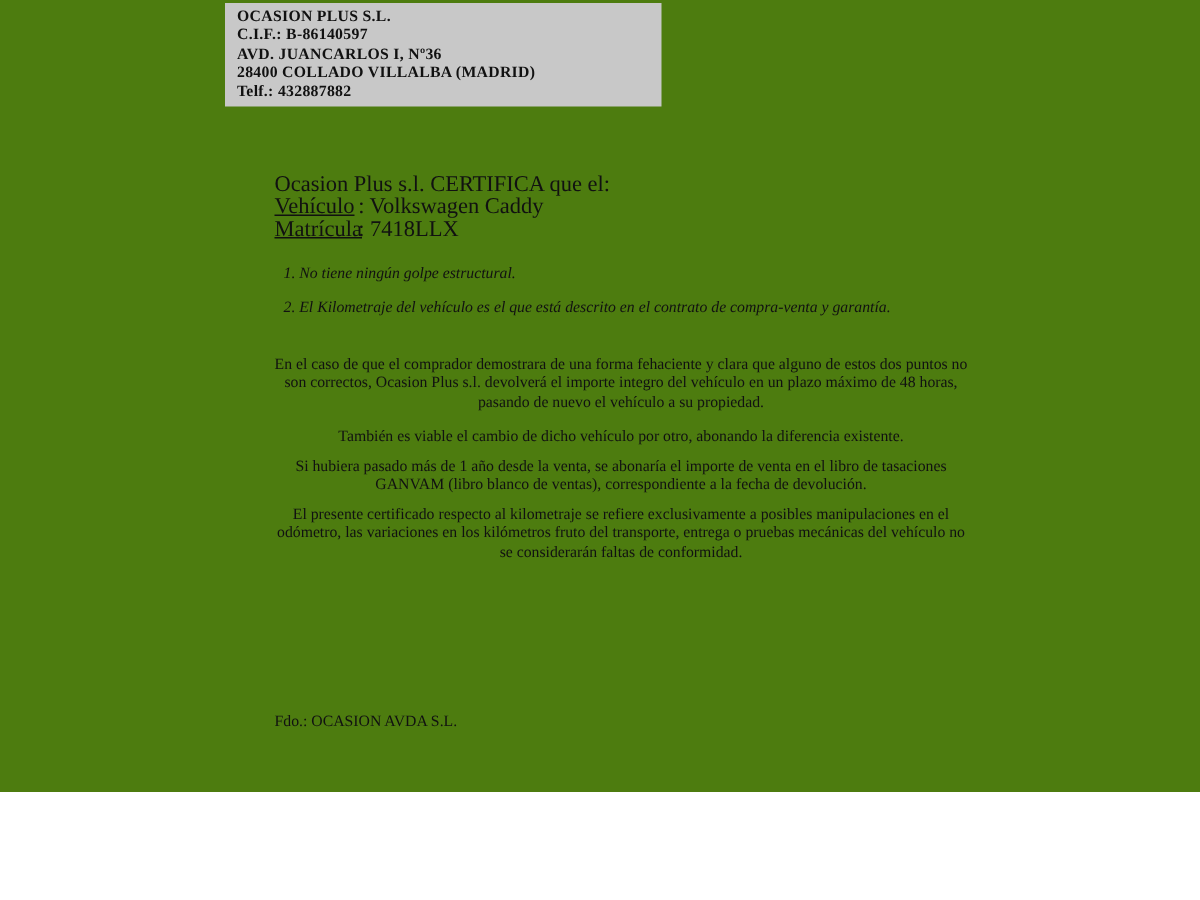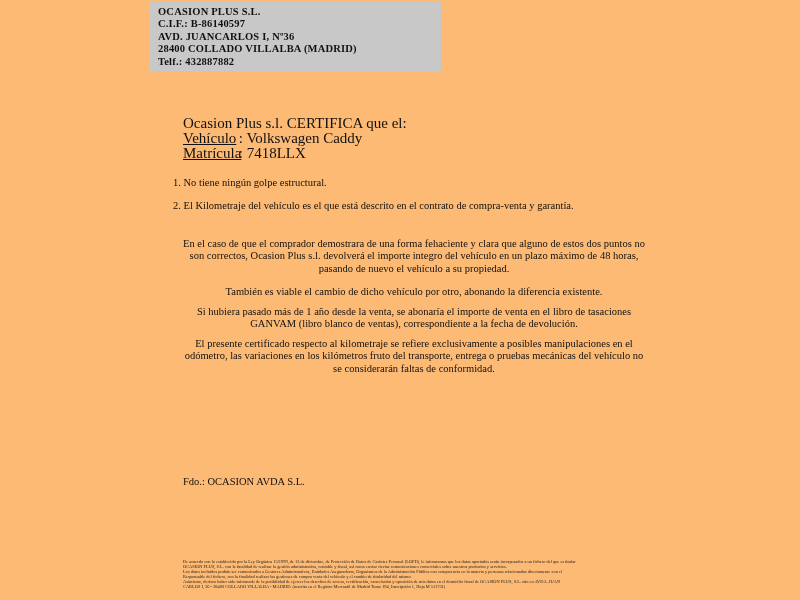--- a/index.html
+++ b/index.html
@@ -1,21 +1,21 @@
 <!DOCTYPE html>
 <html><head>
 <meta charset="utf-8">
 <style>
   * { margin: 0; padding: 0; box-sizing: border-box; }
   html, body { background: #ffffff; }
   .page {
     position: relative;
     width: 800px;
-    height: 600px;
-    background: #fdba74;
+    height: 528px;
+    background: #4d7c0f;
     font-family: "Liberation Serif", "DejaVu Serif", serif;
     color: #111111;
     overflow: hidden;
   }
   .header-box {
     position: absolute;
     left: 150px;
     top: 2px;
     width: 291px;
     background: #c8c8c8;
@@ -39,23 +39,24 @@
     font-size: 15px;
     line-height: 15.2px;
   }
   .cert-row .label {
     display: inline-block;
     width: 52px;
     text-decoration: underline;
   }
   .points {
     position: absolute;
-    left: 173px;
+    left: 189px;
     font-size: 10.5px;
     white-space: nowrap;
+    font-style: italic;
   }
   .point-1 { top: 177px; }
   .point-2 { top: 200px; }
   .para {
     position: absolute;
     left: 183px;
     width: 462px;
     font-size: 10.5px;
     line-height: 12.4px;
     text-align: center;

